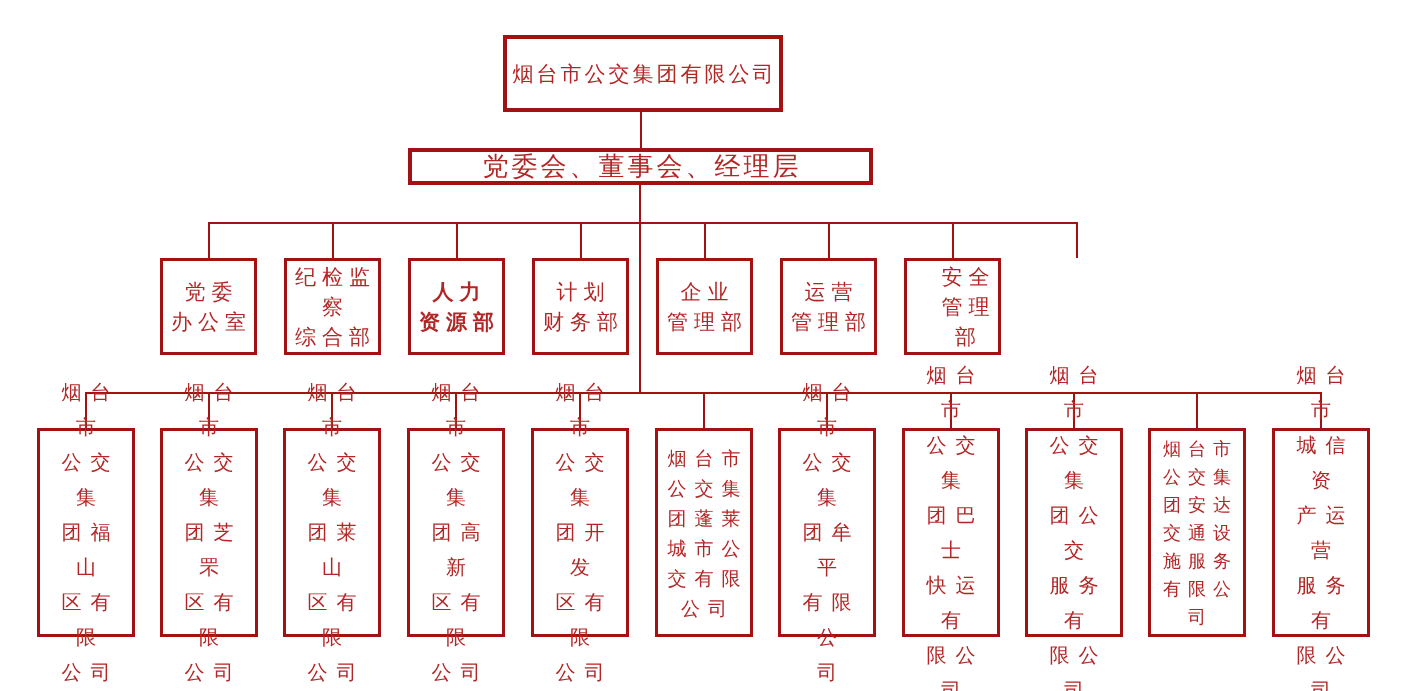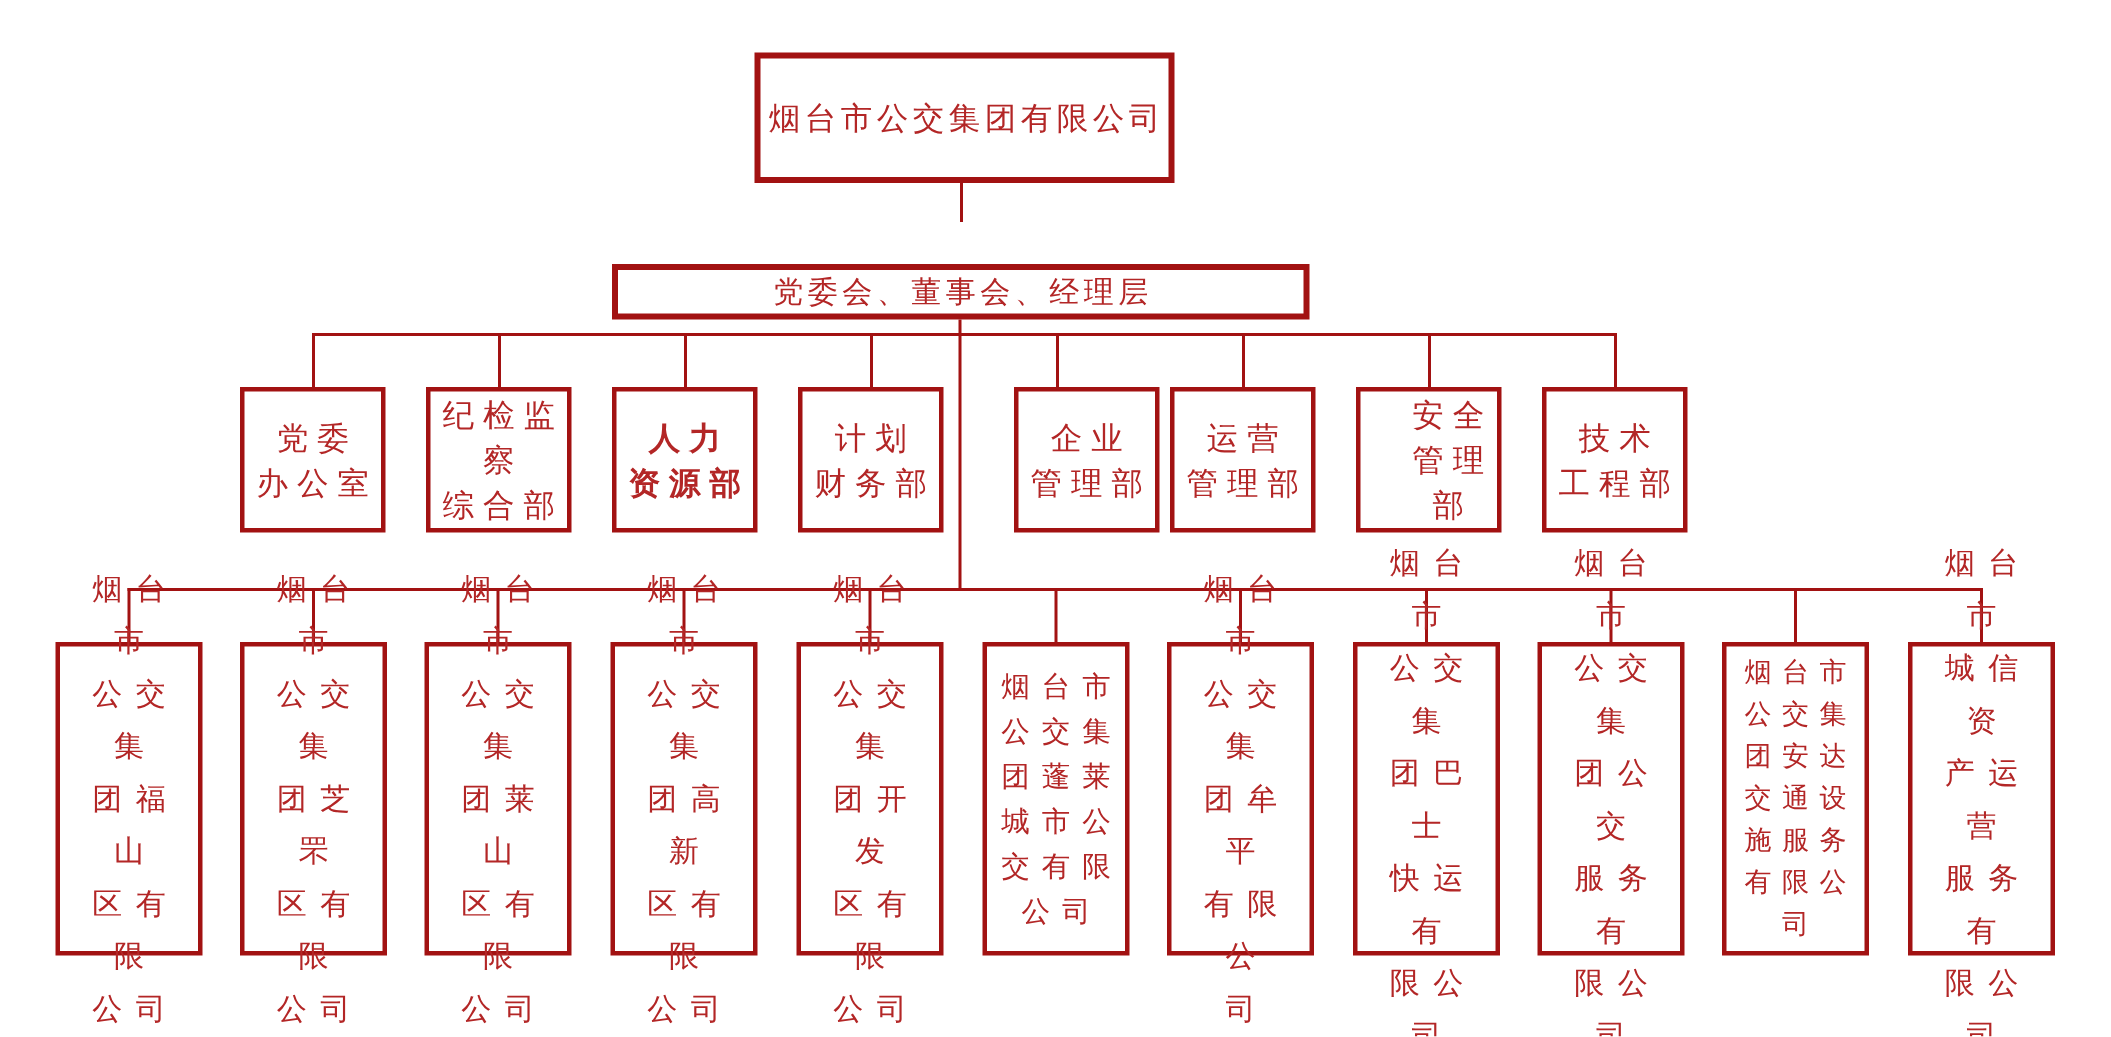--- a/index.html
+++ b/index.html
@@ -17,28 +17,28 @@
     border:3px solid #a21212;
     color:#b32626;
     display:flex;
     align-items:center;
     justify-content:center;
     text-align:center;
     white-space:pre-line;
     background:#ffffff;
   }
   .lvl1{
-    left:503px; top:35px; width:280px; height:87px;
+    left:503px; top:35px; width:280px; height:77px;
     border-width:4px;
     font-size:21px; letter-spacing:3px; padding-left:3px;
   }
   .lvl2{
     left:408px; top:148px; width:465px; height:37px;
     border-width:4px;
-    font-size:20px; letter-spacing:3px; padding-left:3px;margin-top:28px;
+    font-size:26px; letter-spacing:3px; padding-left:3px;
   }
   .dept{
     top:258px; width:97px; height:97px;
     font-size:21px; line-height:30px; letter-spacing:6px; padding-left:6px;
   }
   .sub{
     top:428px; width:98px; height:209px;
     font-size:20px; line-height:35px; letter-spacing:9px; padding-left:9px;
   }
   .sub.small{ font-size:19px; line-height:30px; letter-spacing:8px; padding-left:8px;}
@@ -84,28 +84,26 @@
 
   <div class="node dept" style="left:160px;">党委
 办公室</div>
   <div class="node dept" style="left:284px;">纪检监
 察
 综合部</div>
   <div class="node dept" style="left:408px;font-weight:bold;">人力
 资源部</div>
   <div class="node dept" style="left:532px;">计划
 财务部</div>
-  <div class="node dept" style="left:656px;margin-left:20px;">企业
+  <div class="node dept" style="left:656px;">企业
 管理部</div>
   <div class="node dept" style="left:780px;">运营
 管理部</div>
   <div class="node dept" style="left:904px;padding-left:32px;">安全
 管理部</div>
-  <div class="node dept" style="left:1028px;">技术
-工程部</div>
 
   <div class="node sub" style="left:37px;">烟台市
 公交集
 团福山
 区有限
 公司</div>
   <div class="node sub" style="left:160px;">烟台市
 公交集
 团芝罘
 区有限

